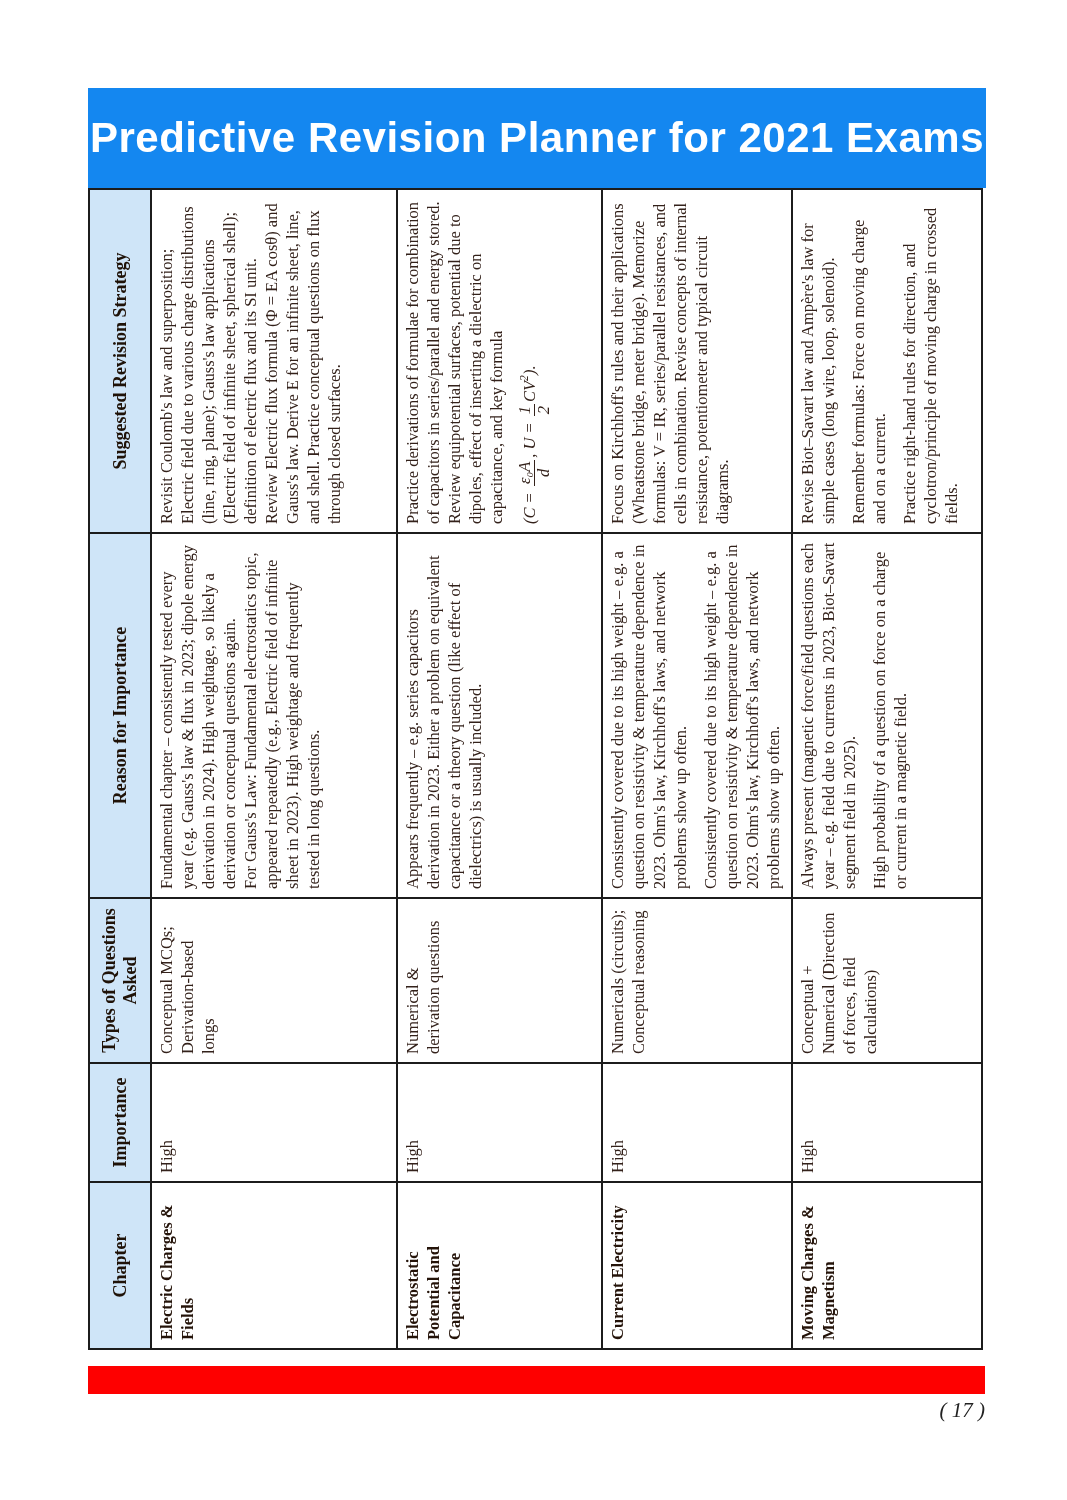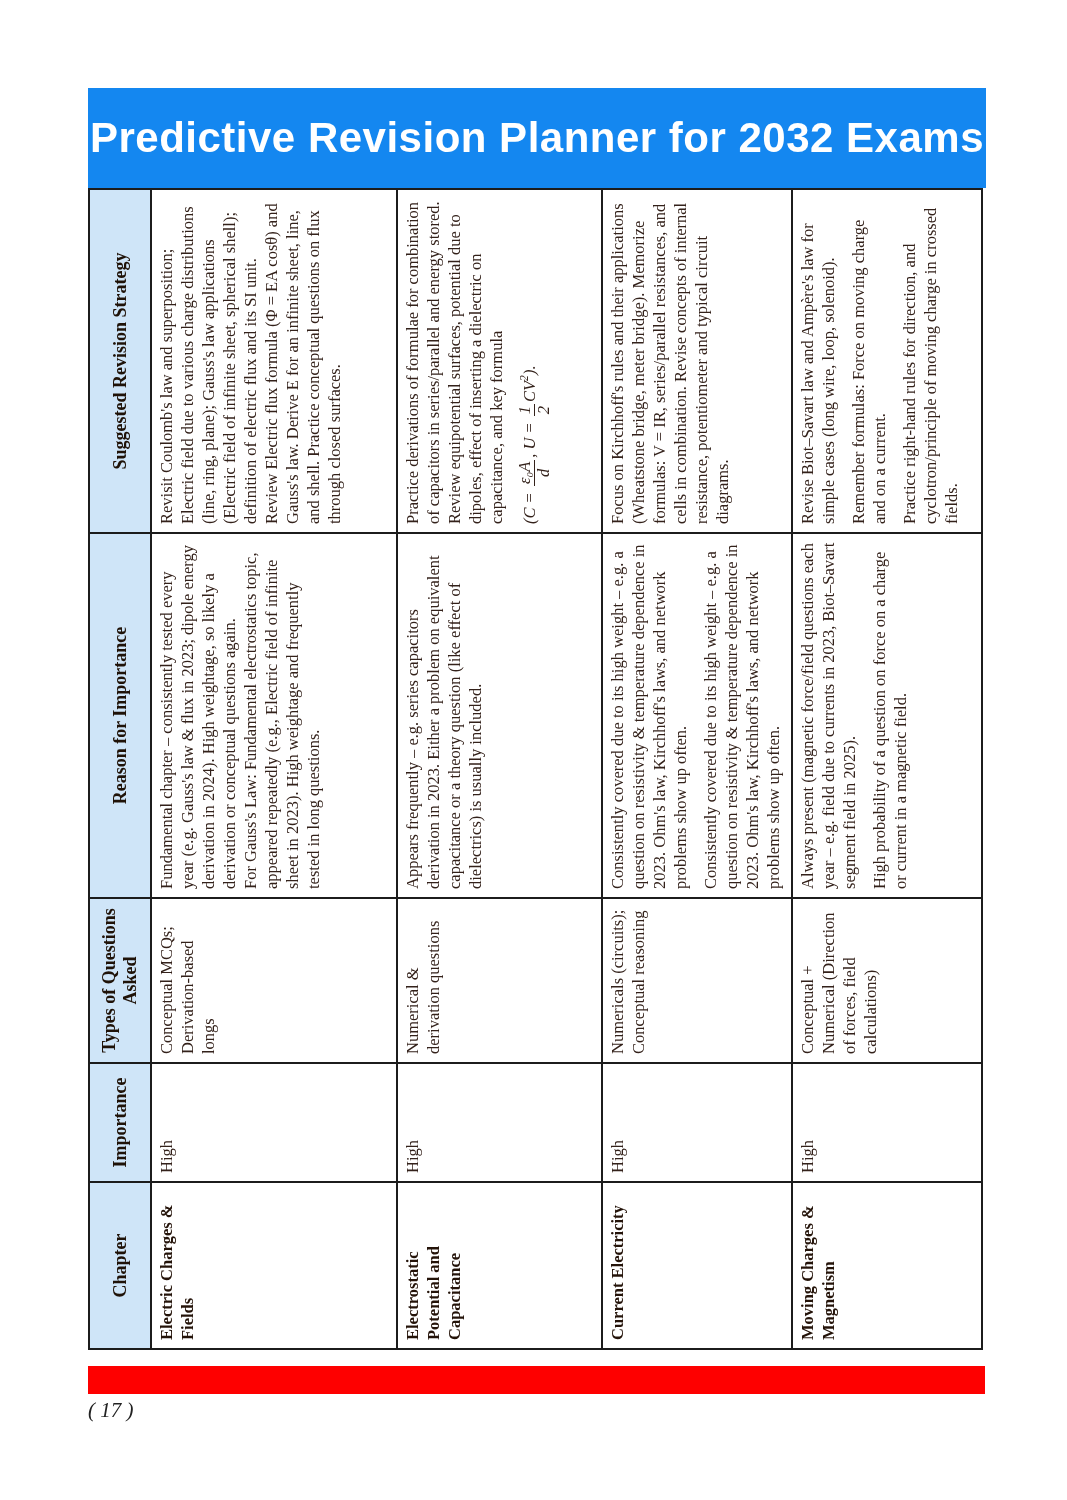--- a/index.html
+++ b/index.html
@@ -56,30 +56,30 @@
   }
   .frac .num { display: block; padding: 0 2px; border-bottom: 1.5px solid #33211a; }
   .frac .den { display: block; }
   .formula sup { font-size: 0.7em; }
   .footer-bar {
     position: absolute; left: 88px; top: 1366px; width: 897px; height: 28px;
     background: #fe0000;
   }
   .page-number {
     position: absolute; left: 88px; top: 1398px; width: 897px;
-    text-align: left; font-style: italic; font-size: 21px; color: #222222;
+    text-align: right; font-style: italic; font-size: 21px; color: #222222;
   }
 </style>
 </head>
 <body>
 
 <div class="page">
 
   <div class="banner">
-    <span class="title">Predictive Revision Planner for 2032 Exams</span>
+    <span class="title">Predictive Revision Planner for 2021 Exams</span>
   </div>
 
   <div class="table-area">
     <div class="rot">
       <table class="planner">
         <colgroup>
           <col style="width:167px">
             <col style="width:119px">
             <col style="width:165px">
             <col style="width:365px">

